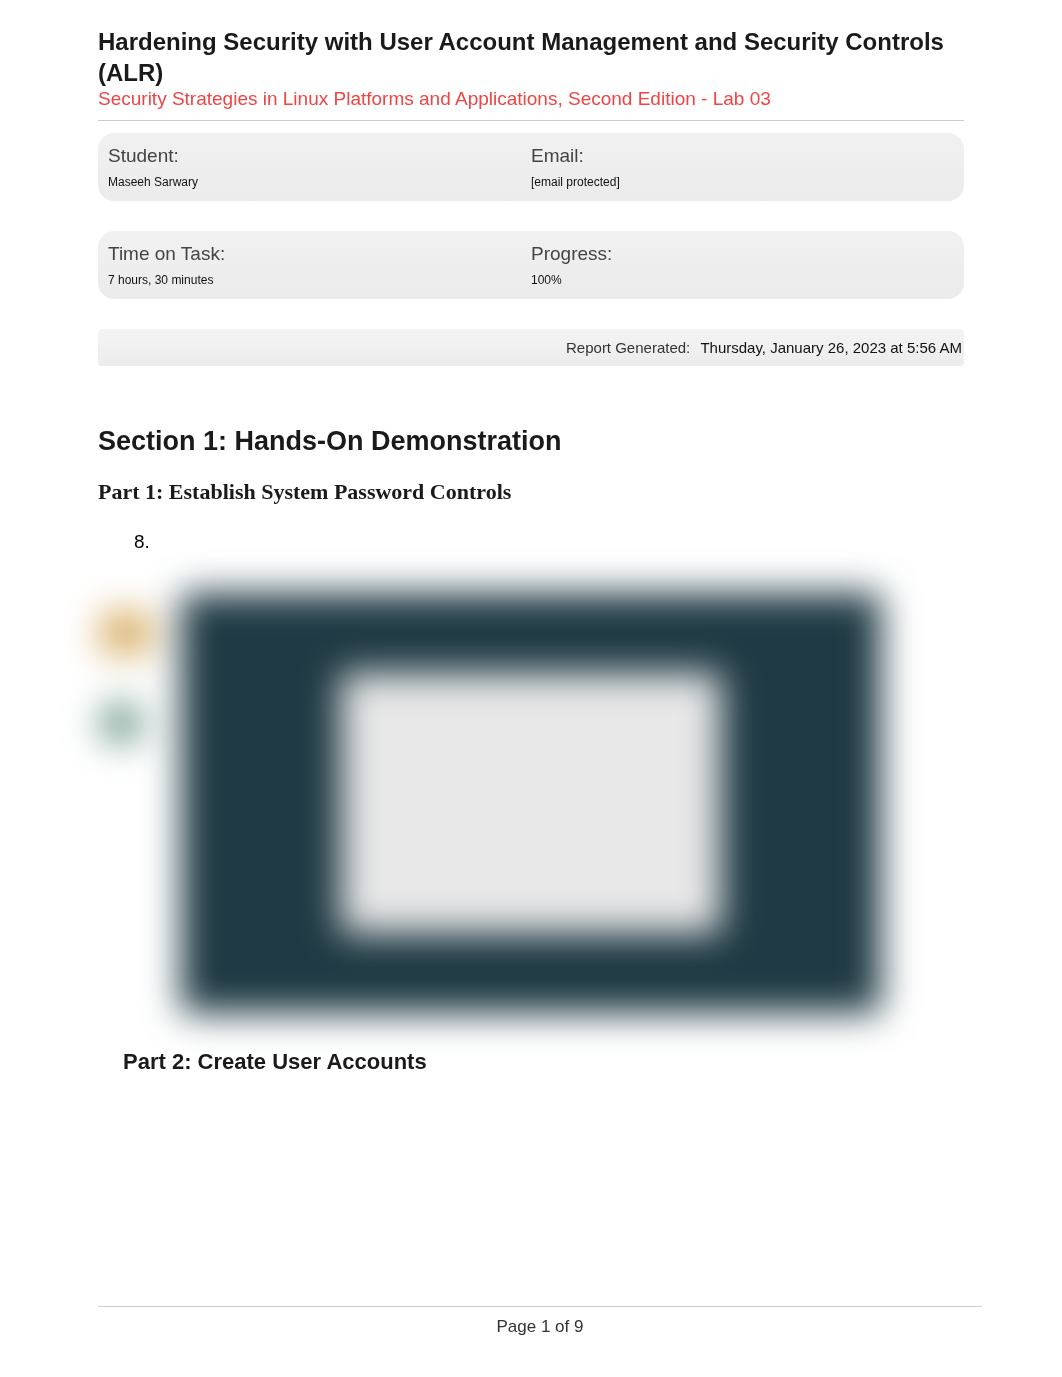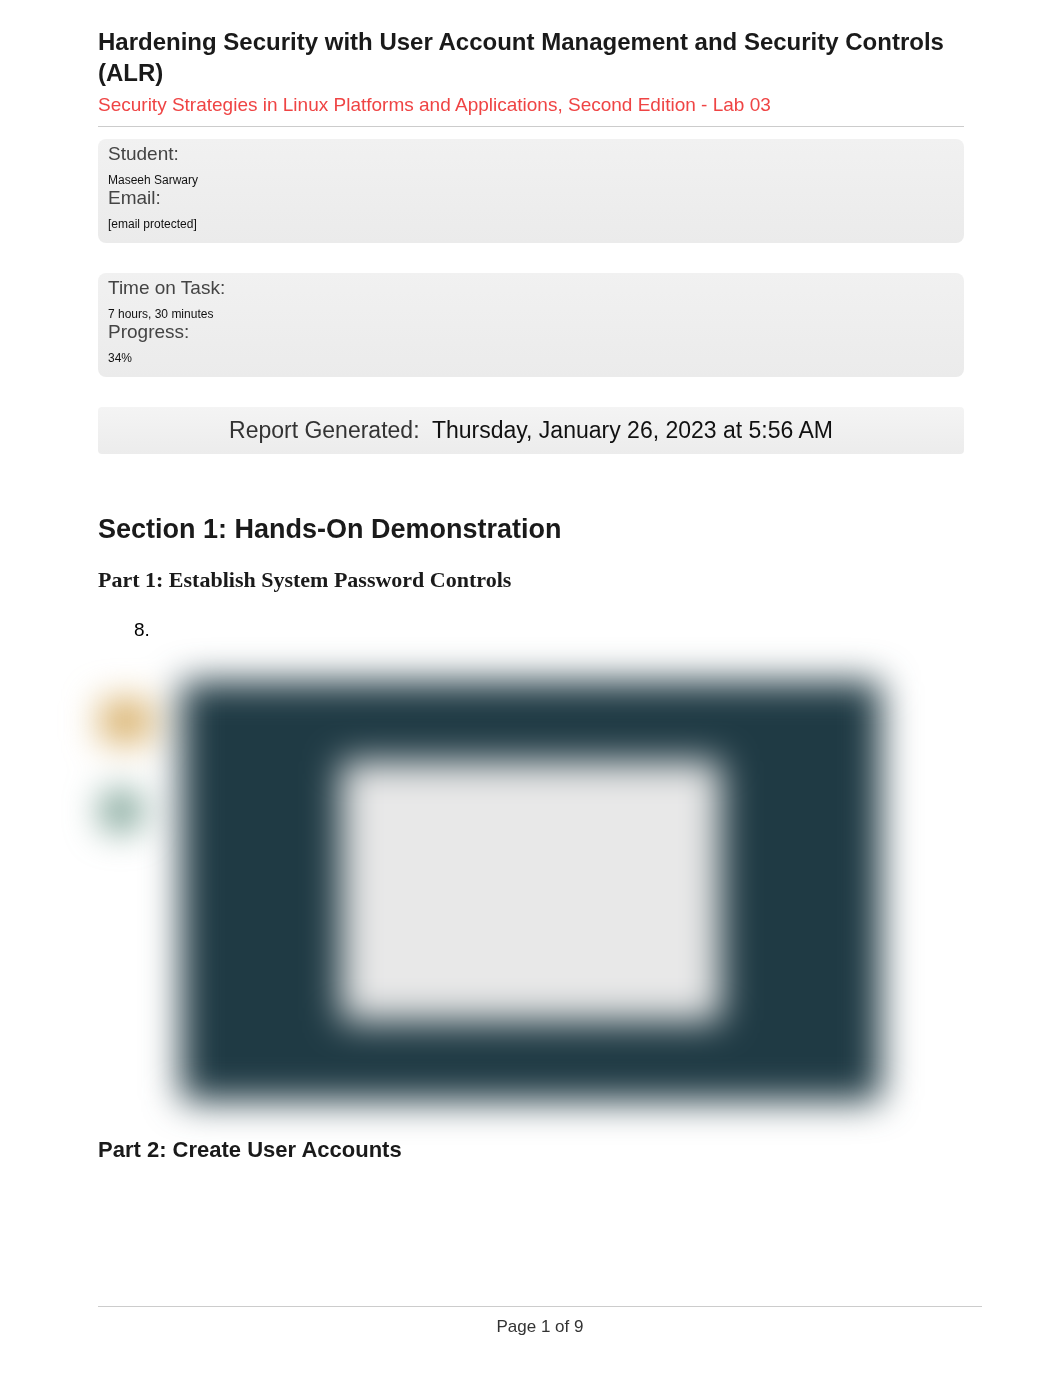--- a/index.html
+++ b/index.html
@@ -16,65 +16,63 @@
       color: #000000;
     }
     .page-container {
       padding: 26px 98px 0 98px;
     }
     .header-title {
       font-size: 24px;
       font-weight: bold;
       color: #1a1a1a;
       line-height: 1.3;
-      margin-bottom: 6px;
     }
     .header-subtitle {
       font-size: 19px;
       color: #ef4444;
       margin-bottom: 10px;
     }
     .header-divider {
       border: none;
       border-top: 1px solid #cccccc;
       margin-bottom: 12px;
     }
     .info-grid {
       display: flex;
       flex-direction: column;
       gap: 30px;
       margin-bottom: 30px;
     }
     .info-row {
       display: flex;
       background: linear-gradient(to bottom, #f1f1f1 0%, #ebebeb 100%);
-      border-radius: 8px;
-      padding: 4px 10px 12px 10px;
-      flex-direction: column;
+      border-radius: 16px;
+      padding: 12px 10px 12px 10px;
     }
     .info-cell {
       flex: 1;
       display: flex;
       flex-direction: column;
       gap: 8px;
     }
     .info-label {
       font-size: 19px;
       color: #444444;
     }
     .info-value {
       font-size: 12px;
       color: #111111;
     }
     .report-row {
       background: linear-gradient(to bottom, #f4f4f4 0%, #ececec 100%);
       border-radius: 4px;
       padding: 10px 2px;
-      text-align: center;
-      font-size: 23px;
+      text-align: right;
+      font-size: 15px;
       margin-bottom: 60px;
     }
     .report-label {
       color: #333333;
     }
     .report-value {
       color: #111111;
       margin-left: 6px;
     }
     .section-heading {
@@ -150,20 +148,21 @@
       background: #5a8a7a;
       border-radius: 50%;
       width: 40px;
       height: 40px;
     }
     .part2-heading {
       font-size: 22px;
       font-weight: bold;
       color: #1a1a1a;
       margin-bottom: 20px;
+      margin-left: 25px;
     }
     .footer {
       position: absolute;
       bottom: 40px;
       left: 98px;
       right: 80px;
     }
     .footer-divider {
       border: none;
       border-top: 1px solid #cccccc;
@@ -194,21 +193,21 @@
         <div class="info-value">[email protected]</div>
       </div>
     </div>
     <div class="info-row">
       <div class="info-cell">
         <div class="info-label">Time on Task:</div>
         <div class="info-value">7 hours, 30 minutes</div>
       </div>
       <div class="info-cell">
         <div class="info-label">Progress:</div>
-        <div class="info-value">34%</div>
+        <div class="info-value">100%</div>
       </div>
     </div>
   </div>
 
   <div class="report-row">
     <span class="report-label">Report Generated:</span>
     <span class="report-value">Thursday, January 26, 2023 at 5:56 AM</span>
   </div>
 
   <h2 class="section-heading">Section 1: Hands-On Demonstration</h2>

